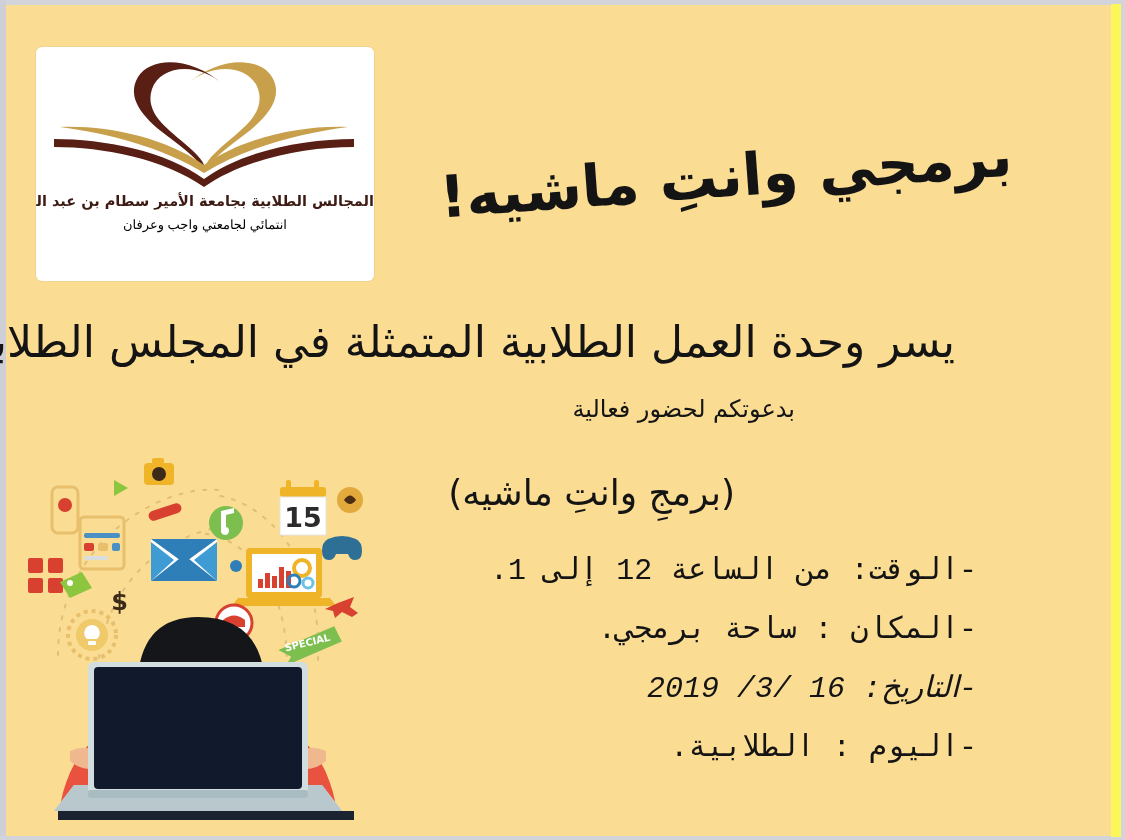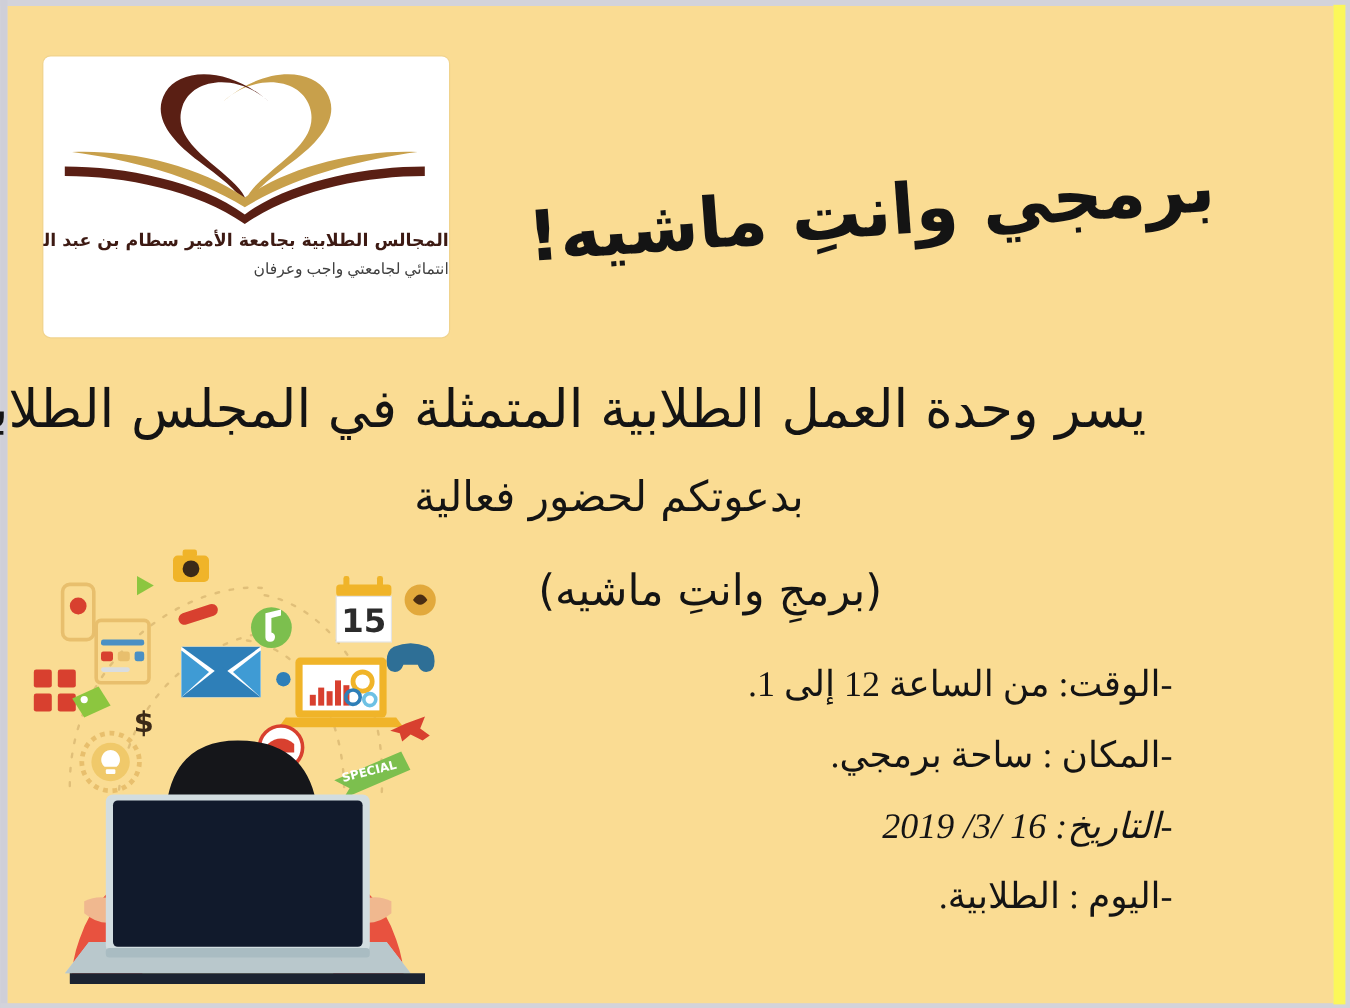--- a/index.html
+++ b/index.html
@@ -68,24 +68,24 @@
     font-weight: bold;
     font-size: 14.5px;
     color: #3d1a13;
     letter-spacing: 0px;
     white-space: nowrap;
   }
   .logo-sub {
     position: absolute;
     left: 0; right: 0;
     top: 170px;
-    text-align: right;
-    font-family: Liberation Serif, serif;
+    text-align: center;
+    font-family: Liberation Sans, sans-serif;
     font-size: 13px;
-    color: #404040;
+    color: #000000;
     white-space: nowrap;
   }
 
   
   .headline {
     position: absolute;
     right: 80px;
     top: 122px;
     width: 640px;
     text-align: center;
@@ -109,39 +109,39 @@
   .line-1 {
     right: 170px;
     top: 316px;
     font-size: 44px;
     width: 770px;
     text-align: center;
   }
   .line-2 {
     right: 330px;
     top: 395px;
-    font-size: 35px;
+    font-size: 24px;
     width: 450px;
-    text-align: left;
+    text-align: right;
   }
   .line-3 {
     right: 390px;
     top: 472px;
     font-size: 36px;
     width: 330px;
   }
 
   
   .details {
     position: absolute;
     right: 148px;
     top: 556px;
     width: 820px;
     text-align: right;
-    font-family: Liberation Serif, serif;
+    font-family: Liberation Mono, monospace;
     color: #141414;
   }
   .detail-row {
     font-size: 30px;
     line-height: 1.0;
     margin-bottom: 29px;
     white-space: nowrap;
     direction: rtl;
   }
   .detail-row.date {

